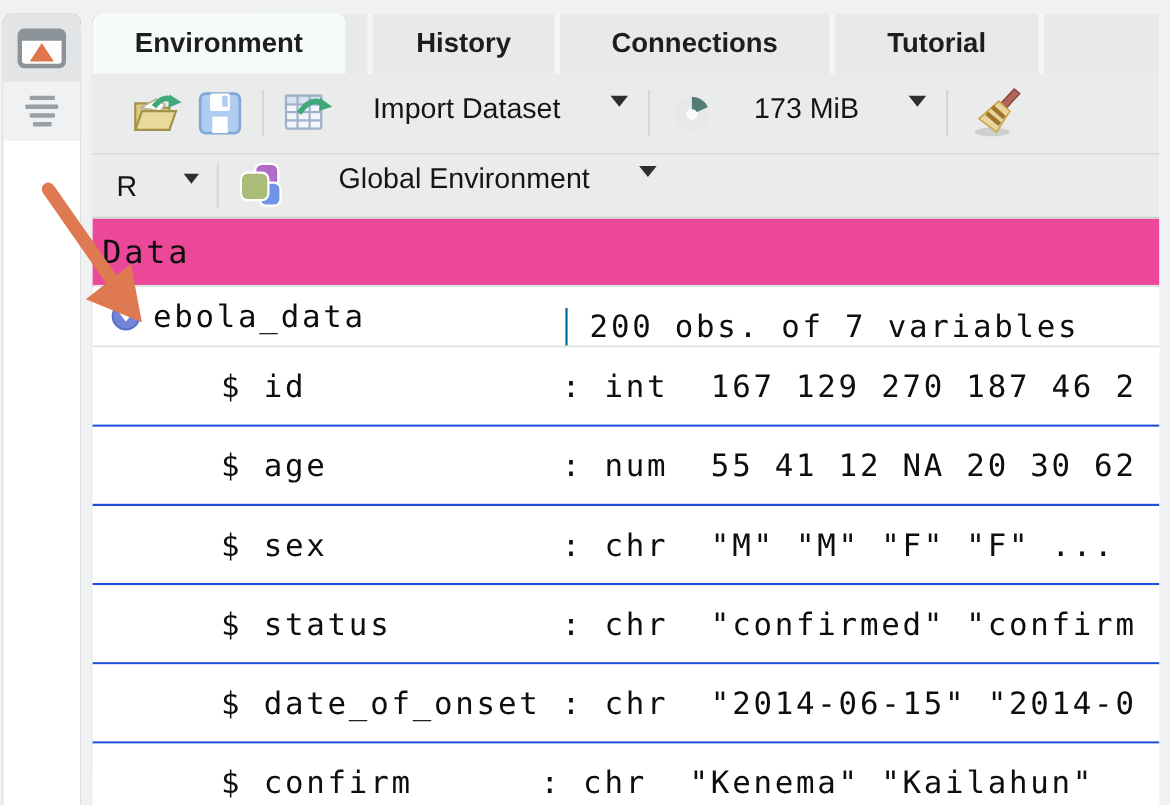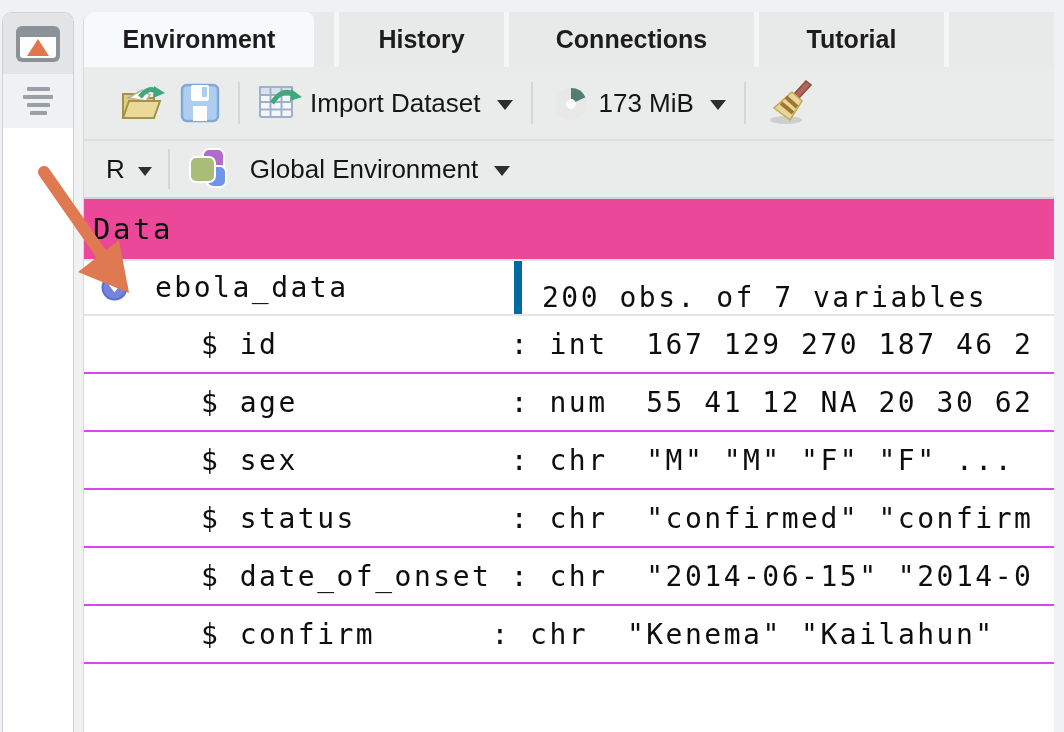--- a/index.html
+++ b/index.html
@@ -64,46 +64,46 @@
     height:74px; background:#eaeceb; border-bottom:2px solid #dcdede;
     display:flex; align-items:center; padding-left:36px;
   }
   .tb-sep { width:2px; height:42px; background:#d5d7d7; margin:0 18px; }
   .tb-label { font-size:26px; color:#151515; margin-left:8px; white-space:nowrap; }
   .caret {
     width:0; height:0; margin-left:16px; margin-top:4px;
     border-left:8px solid transparent; border-right:8px solid transparent;
     border-top:10px solid #2e2e2e;
   }
-  .tb-btn { display:flex; align-items:center; cursor:default; }
+  .tb-btn { display:flex; align-items:flex-start; cursor:default;gap:29px; }
 
   
   .envbar {
     height:58px; background:#eaeceb; border-bottom:2px solid #d2d5d5;
     display:flex; align-items:center; padding-left:22px;
   }
   .envbar .tb-sep { height:40px; margin:0 16px; }
   .env-label { font-size:26px; color:#151515; margin-left:20px; white-space:nowrap; }
 
   
   .mono { font-family:"DejaVu Sans Mono", monospace; letter-spacing:2.5px; color:#0e0e0e; }
   .data-header {
     height:62px; background:#ec4899; border-bottom:2px solid #e3e5e5;
     display:flex; align-items:center; padding-left:9px;
     font-size:29px;
   }
   .obj-row { height:55px; border-bottom:2px solid #e3e5e5; display:flex; font-size:28px; background:#fff; }
-  .obj-name-cell { width:430px; display:flex; align-items:center; padding-left:17px;gap:16px; }
+  .obj-name-cell { width:430px; display:flex; align-items:center; padding-left:17px; }
   .obj-name-cell .obj-name { margin-left:11px; white-space:pre; }
   .obj-value-cell {
-    flex:1; border-left:8px solid #0369a1; display:flex; align-items:flex-end;
-    padding-left:20px; white-space:pre; overflow:hidden;
+    flex:1; border-left:2px solid #0369a1; display:flex; align-items:flex-start;
+    padding-left:20px; white-space:pre; overflow:hidden;margin-top:19px;
   }
   .var-row {
-    height:58px; border-bottom:2px solid #d946ef; background:#fff;
+    height:72px; border-bottom:2px solid #1d4ed8; background:#fff;
     display:flex; align-items:center; padding-left:117px;
     font-size:28px; white-space:pre; overflow:hidden;
   }
   
   .annot { position:absolute; left:0; top:0; z-index:50; pointer-events:none; }
 </style>
 </head>
 <body>
 
 <div class="sidebar">

